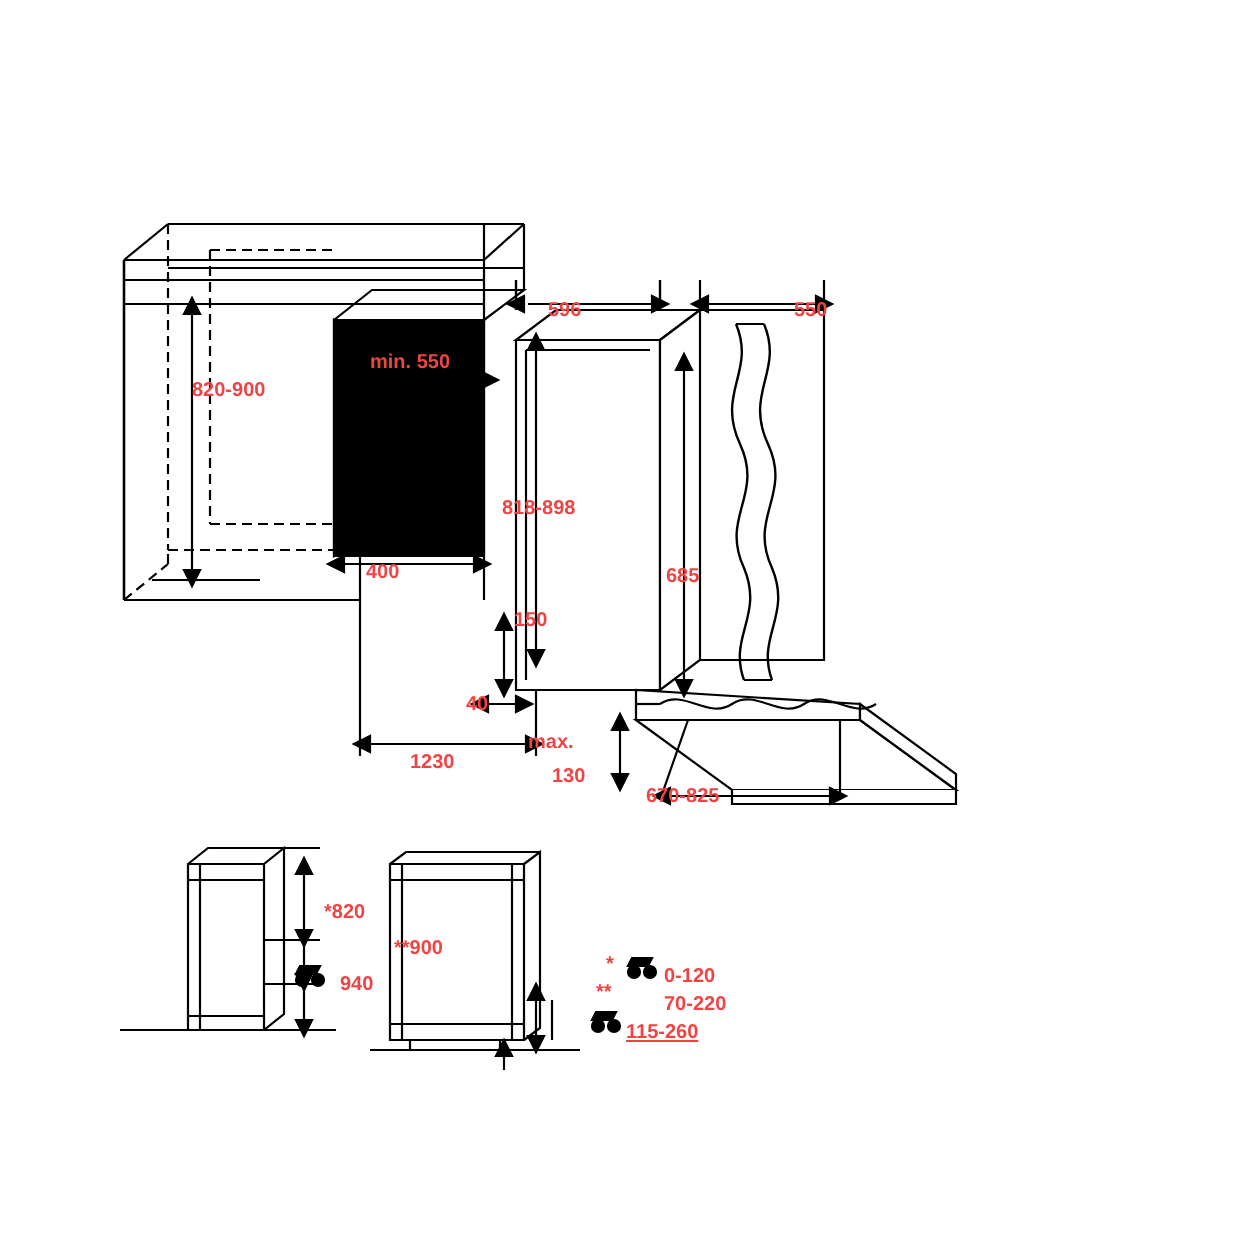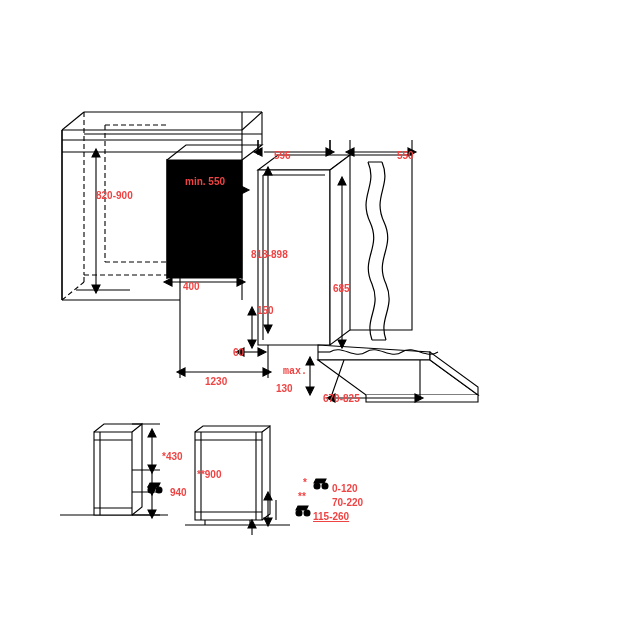--- a/index.html
+++ b/index.html
@@ -217,31 +217,31 @@
   <div class="lbl" style="left:274px; top:150px;">596</div>
 
   <div class="lbl" style="left:357px; top:150px;margin-left:40px;">550</div>
 
   <div class="lbl" style="left:251px; top:249px;">818-898</div>
 
   <div class="lbl" style="left:333px; top:283px;">685</div>
 
   <div class="lbl" style="left:224px; top:305px;margin-left:33px;">150</div>
 
-  <div class="lbl" style="left:233px; top:347px;">60</div>
+  <div class="lbl" style="left:233px; top:347px;">40</div>
 
   <div class="lbl" style="left:205px; top:376px;">1230</div>
 
-  <div class="lbl" style="left:283px; top:366px;font-family:Liberation Mono, monospace;">max.</div>
+  <div class="lbl" style="left:264px; top:366px;">max.</div>
 
   <div class="lbl" style="left:276px; top:383px;">130</div>
 
   <div class="lbl" style="left:323px; top:393px;">670-825</div>
 
-  <div class="lbl" style="left:162px; top:451px;">*430</div>
+  <div class="lbl" style="left:162px; top:451px;">*820</div>
 
   <div class="lbl" style="left:162px; top:469px;margin-left:35px;">**900</div>
 
   <div class="lbl" style="left:170px; top:487px;">940</div>
 
   <div class="lbl" style="left:303px; top:477px;">*</div>
   <div class="lbl" style="left:332px; top:483px;">0-120</div>
 
   <div class="lbl" style="left:298px; top:491px;">**</div>
   <div class="lbl" style="left:332px; top:497px;text-align:center;">70-220</div>

